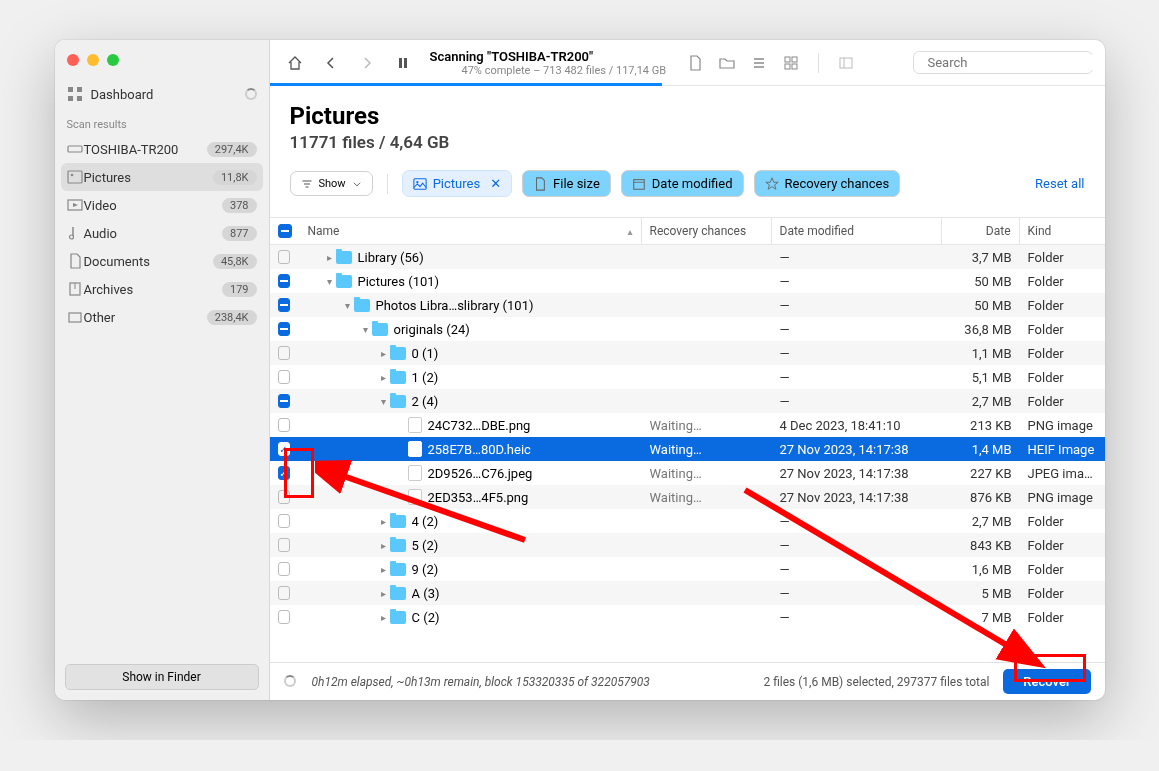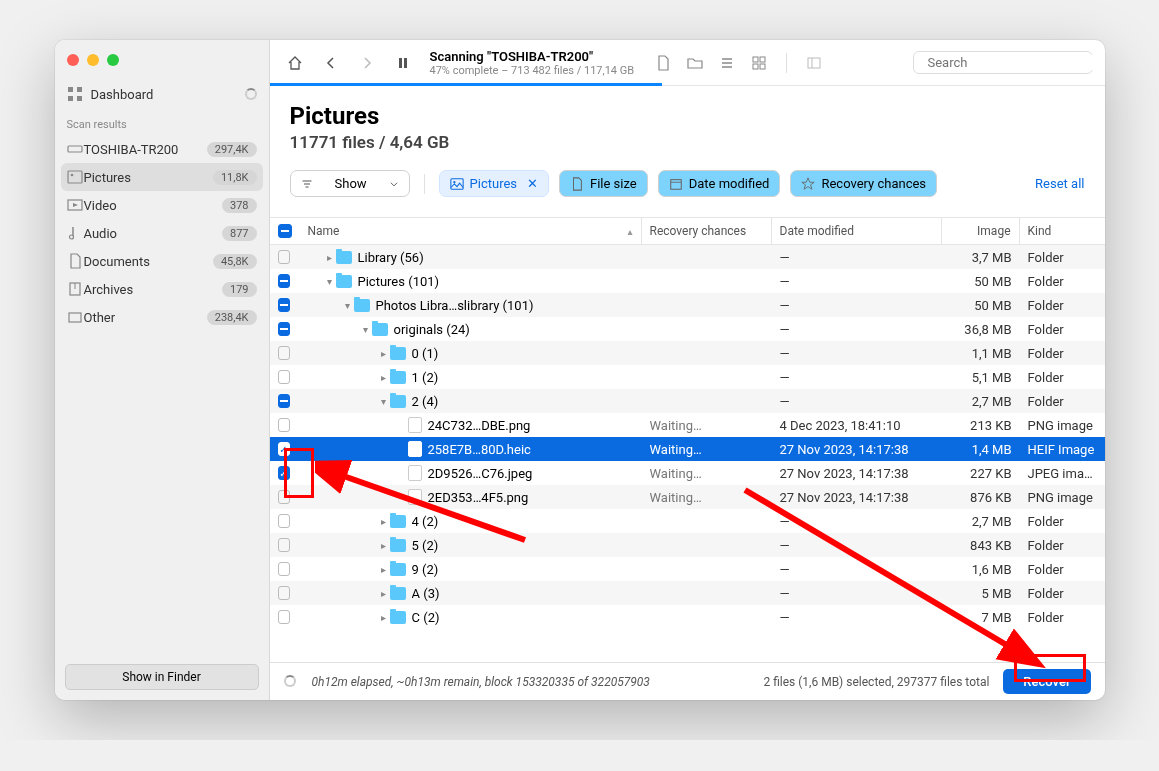--- a/index.html
+++ b/index.html
@@ -18,34 +18,34 @@
 .sb-item.active { background: #dedede; border-radius: 6px; margin: 0 6px; padding: 6px 6px; }
 .sb-item.dashboard { justify-content: space-between; }
 .sb-footer { margin-top: auto; padding: 10px; }
 .show-finder { width: 100%; padding: 5px; background: #e2e2e2; border: 1px solid #ccc; border-radius: 5px; font-size: 12px; cursor: pointer; }
 .main { flex: 1; display: flex; flex-direction: column; min-width: 0; }
 .toolbar { height: 46px; display: flex; align-items: center; padding: 0 12px; gap: 10px; border-bottom: 1px solid #e5e5e5; position: relative; }
 .tb-btn { width: 26px; height: 26px; display: flex; align-items: center; justify-content: center; color: #555; cursor: pointer; }
 .tb-btn.disabled { color: #bbb; }
 .tb-scan { flex-direction: column; align-items: flex-start; margin-left: 4px; min-width: 200px; }
 .tb-scan-title { font-size: 13px; font-weight: 600; }
-.tb-scan-sub { font-size: 11px; color: #888; }
+.tb-scan-sub { font-size: 11px; color: #888; margin-left: 32px; }
 .tb-progress { position: absolute; bottom: -1px; left: 0; height: 3px; background: #0a84ff; }
 .tb-view-group { display: flex; gap: 6px; margin-left: 6px; }
 .tb-sep { width: 1px; height: 20px; background: #e0e0e0; margin: 0 4px; }
 .tb-search { margin-left: auto; display: flex; align-items: center; border: 1px solid #ddd; border-radius: 6px; padding: 3px 8px; width: 180px; }
 .tb-search input { border: none; outline: none; font-size: 13px; margin-left: 6px; flex: 1; }
 .headers { padding: 16px 20px 10px; }
 .h-title { font-size: 24px; font-weight: 700; }
 .h-sub { font-size: 17px; font-weight: 600; color: #444; margin-top: 2px; }
 .filters { display: flex; align-items: center; padding: 8px 20px; gap: 10px; }
 .filter-btn { display: flex; align-items: center; gap: 6px; padding: 5px 10px; border: 1px solid #d0d0d0; border-radius: 7px; font-size: 13px; cursor: pointer; background: #7dd3fc; }
 .filter-btn.active { background: #e4f0ff; border-color: #cfe4ff; color: #0a6be0; }
 .filter-btn.active .x { margin-left: 4px; color: #0a6be0; }
-.show-btn { display: flex; align-items: center; gap: 22px; padding: 5px 10px; border: 1px solid #d0d0d0; border-radius: 7px; font-size: 13px; cursor: pointer; }
+.show-btn { display: flex; align-items: center; gap: 6px; padding: 5px 10px; border: 1px solid #d0d0d0; border-radius: 7px; font-size: 11px; cursor: pointer; }
 .reset { margin-left: auto; color: #0a6be0; font-size: 13px; cursor: pointer; }
 .table { flex: 1; overflow-y: auto; min-height: 0; margin-top: 12px; }
 .thead { display: flex; border-top: 1px solid #e5e5e5; border-bottom: 1px solid #e5e5e5; font-size: 12px; color: #555; background: #fff; position: sticky; top: 0; }
 .th { padding: 6px 8px; border-right: 1px solid #e5e5e5; }
 .th.cb { width: 28px; text-align: center; border-right: none; }
 .th.name { flex: 1; padding-left: 10px; display: flex; justify-content: space-between; align-items: center; }
 .th.rec { width: 130px; }
 .th.date { width: 170px; }
 .th.size { width: 78px; text-align: right; }
 .th.kind { width: 85px; border-right: none; }
@@ -307,21 +307,21 @@
       <div class="thead">
         <div class="th cb">
             <div class="checkbox minus"></div>
           </div>
         <div class="th name">
             <span>Name</span>
             <span style="color:#999;font-size:10px;">▴</span>
           </div>
         <div class="th rec">Recovery chances</div>
         <div class="th date">Date modified</div>
-        <div class="th size">Image</div>
+        <div class="th size">Date</div>
         <div class="th kind">Kind</div>
       </div>
       <div id="tbody">
           <div class="row">
     <div class="td cb">
               <div class="checkbox"></div>
             </div>
     <div class="td name">
       <span class="indent" style="width:18px"></span>
       <span class="disclosure">▸</span>

